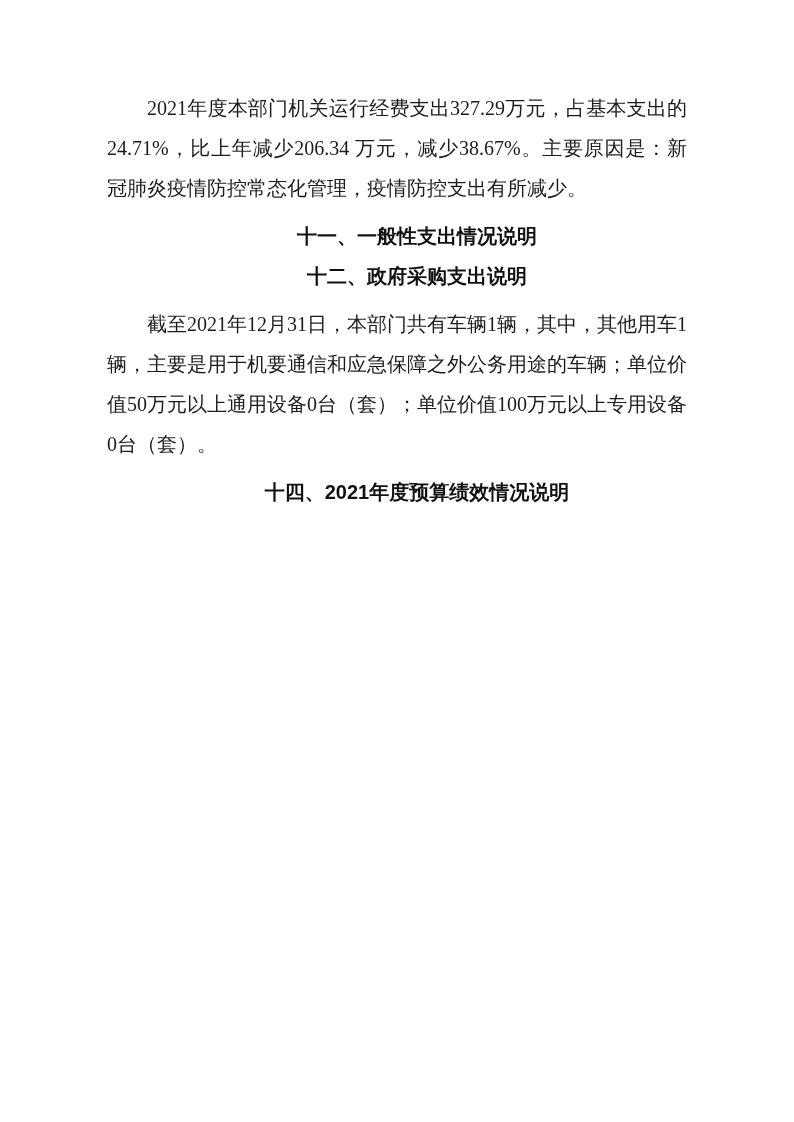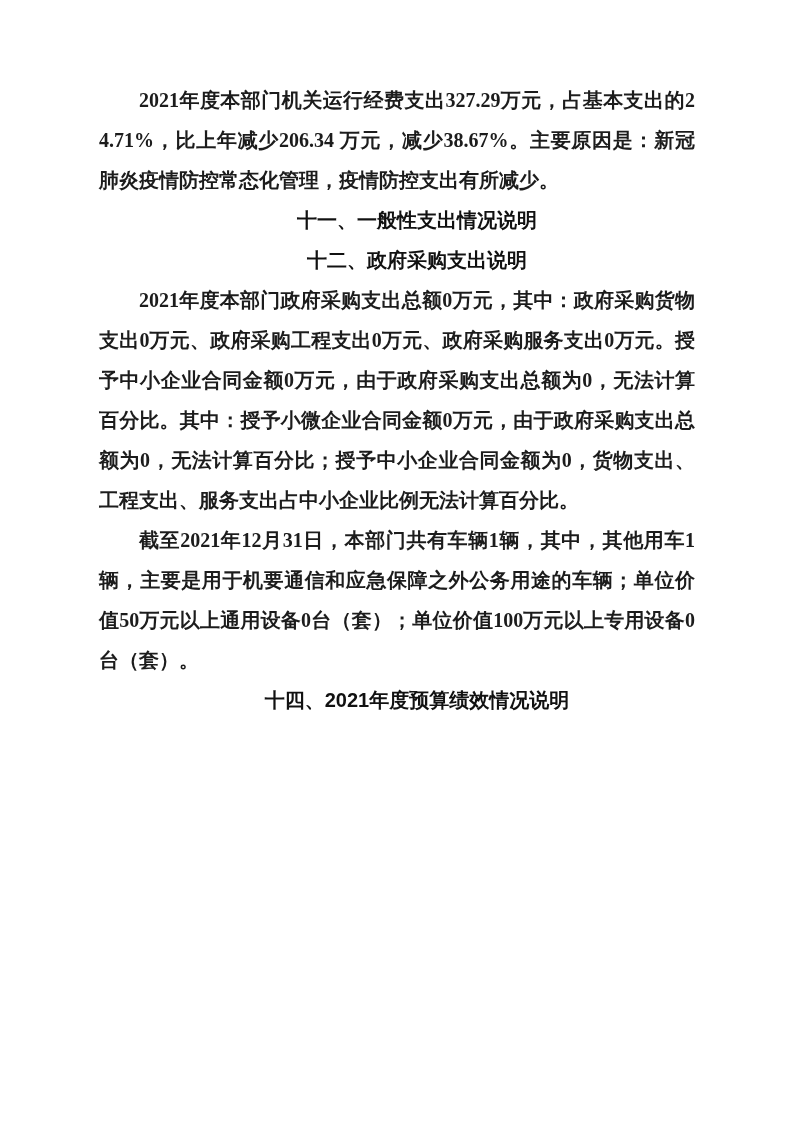--- a/index.html
+++ b/index.html
@@ -17,26 +17,26 @@
     padding: 80px 99px 0 99px;
     overflow: hidden;
   }
   .doc-body {
     color: #1c1c1c;
     font-family: "Liberation Serif", "DejaVu Serif", serif;
     font-size: 20px;
     line-height: 40px;
   }
   .para {
-    margin: 0;
+    margin: 8px;
     text-align: justify;
     text-indent: 2em;
     word-break: break-all;
     font-family: "Liberation Serif", "DejaVu Serif", serif;
-    font-weight: 700;
+    font-weight: 400;
   }
   .heading {
     margin: 0;
     text-indent: 2em;
     font-size: 20px;
     line-height: 40px;
     font-family: "Liberation Sans", "DejaVu Sans", sans-serif;
     font-weight: 700;
     color: #111111;
     text-align: center;
@@ -48,21 +48,20 @@
 <div class="page">
   <div class="doc-body">
 
     <p class="para">2021年度本部门机关运行经费支出327.29万元，占基本支出的24.71%，比上年减少206.34 万元，减少38.67%。主要原因是：新冠肺炎疫情防控常态化管理，疫情防控支出有所减少。</p>
 
     <h2 class="heading">十一、一般性支出情况说明</h2>
 
 
     <h2 class="heading">十二、政府采购支出说明</h2>
 
-    <p class="para">2021年度本部门政府采购支出总额0万元，其中：政府采购货物支出0万元、政府采购工程支出0万元、政府采购服务支出0万元。授予中小企业合同金额0万元，由于政府采购支出总额为0，无法计算百分比。其中：授予小微企业合同金额0万元，由于政府采购支出总额为0，无法计算百分比；授予中小企业合同金额为0，货物支出、工程支出、服务支出占中小企业比例无法计算百分比。</p>
 
 
     <p class="para">截至2021年12月31日，本部门共有车辆1辆，其中，其他用车1辆，主要是用于机要通信和应急保障之外公务用途的车辆；单位价值50万元以上通用设备0台（套）；单位价值100万元以上专用设备0台（套）。</p>
 
     <h2 class="heading">十四、2021年度预算绩效情况说明</h2>
 
   </div>
 </div>
 
 </body></html>

